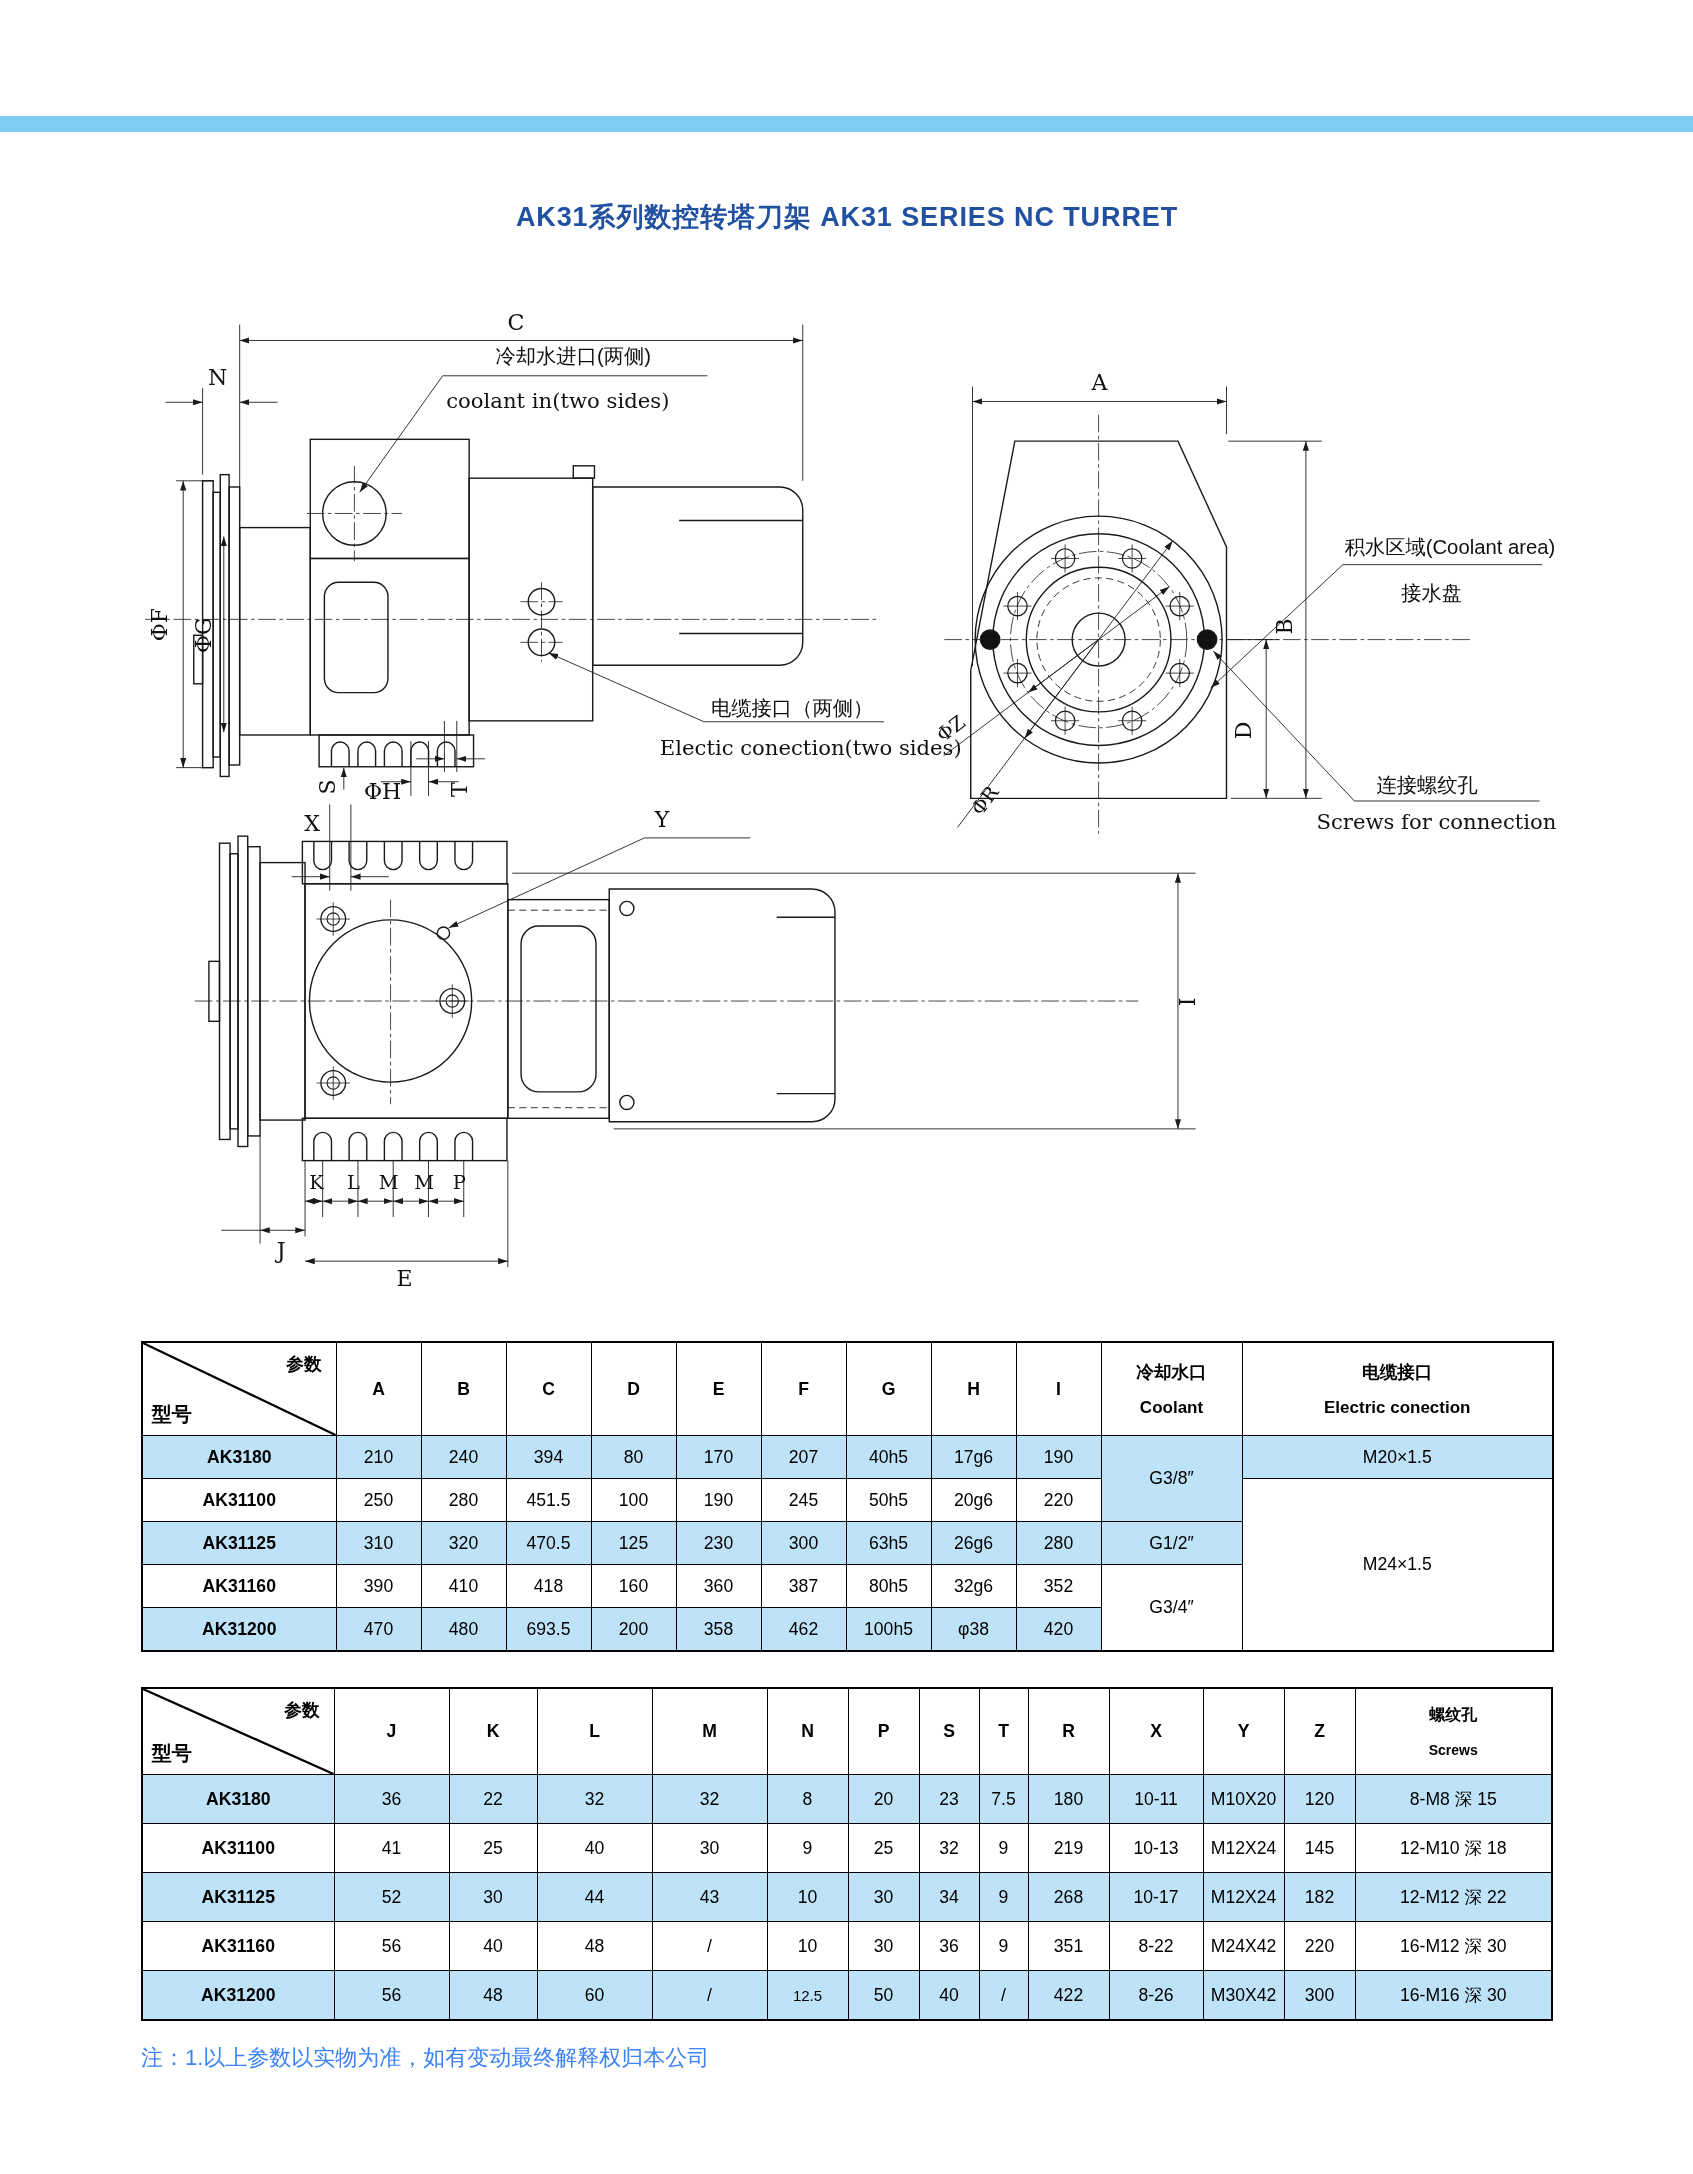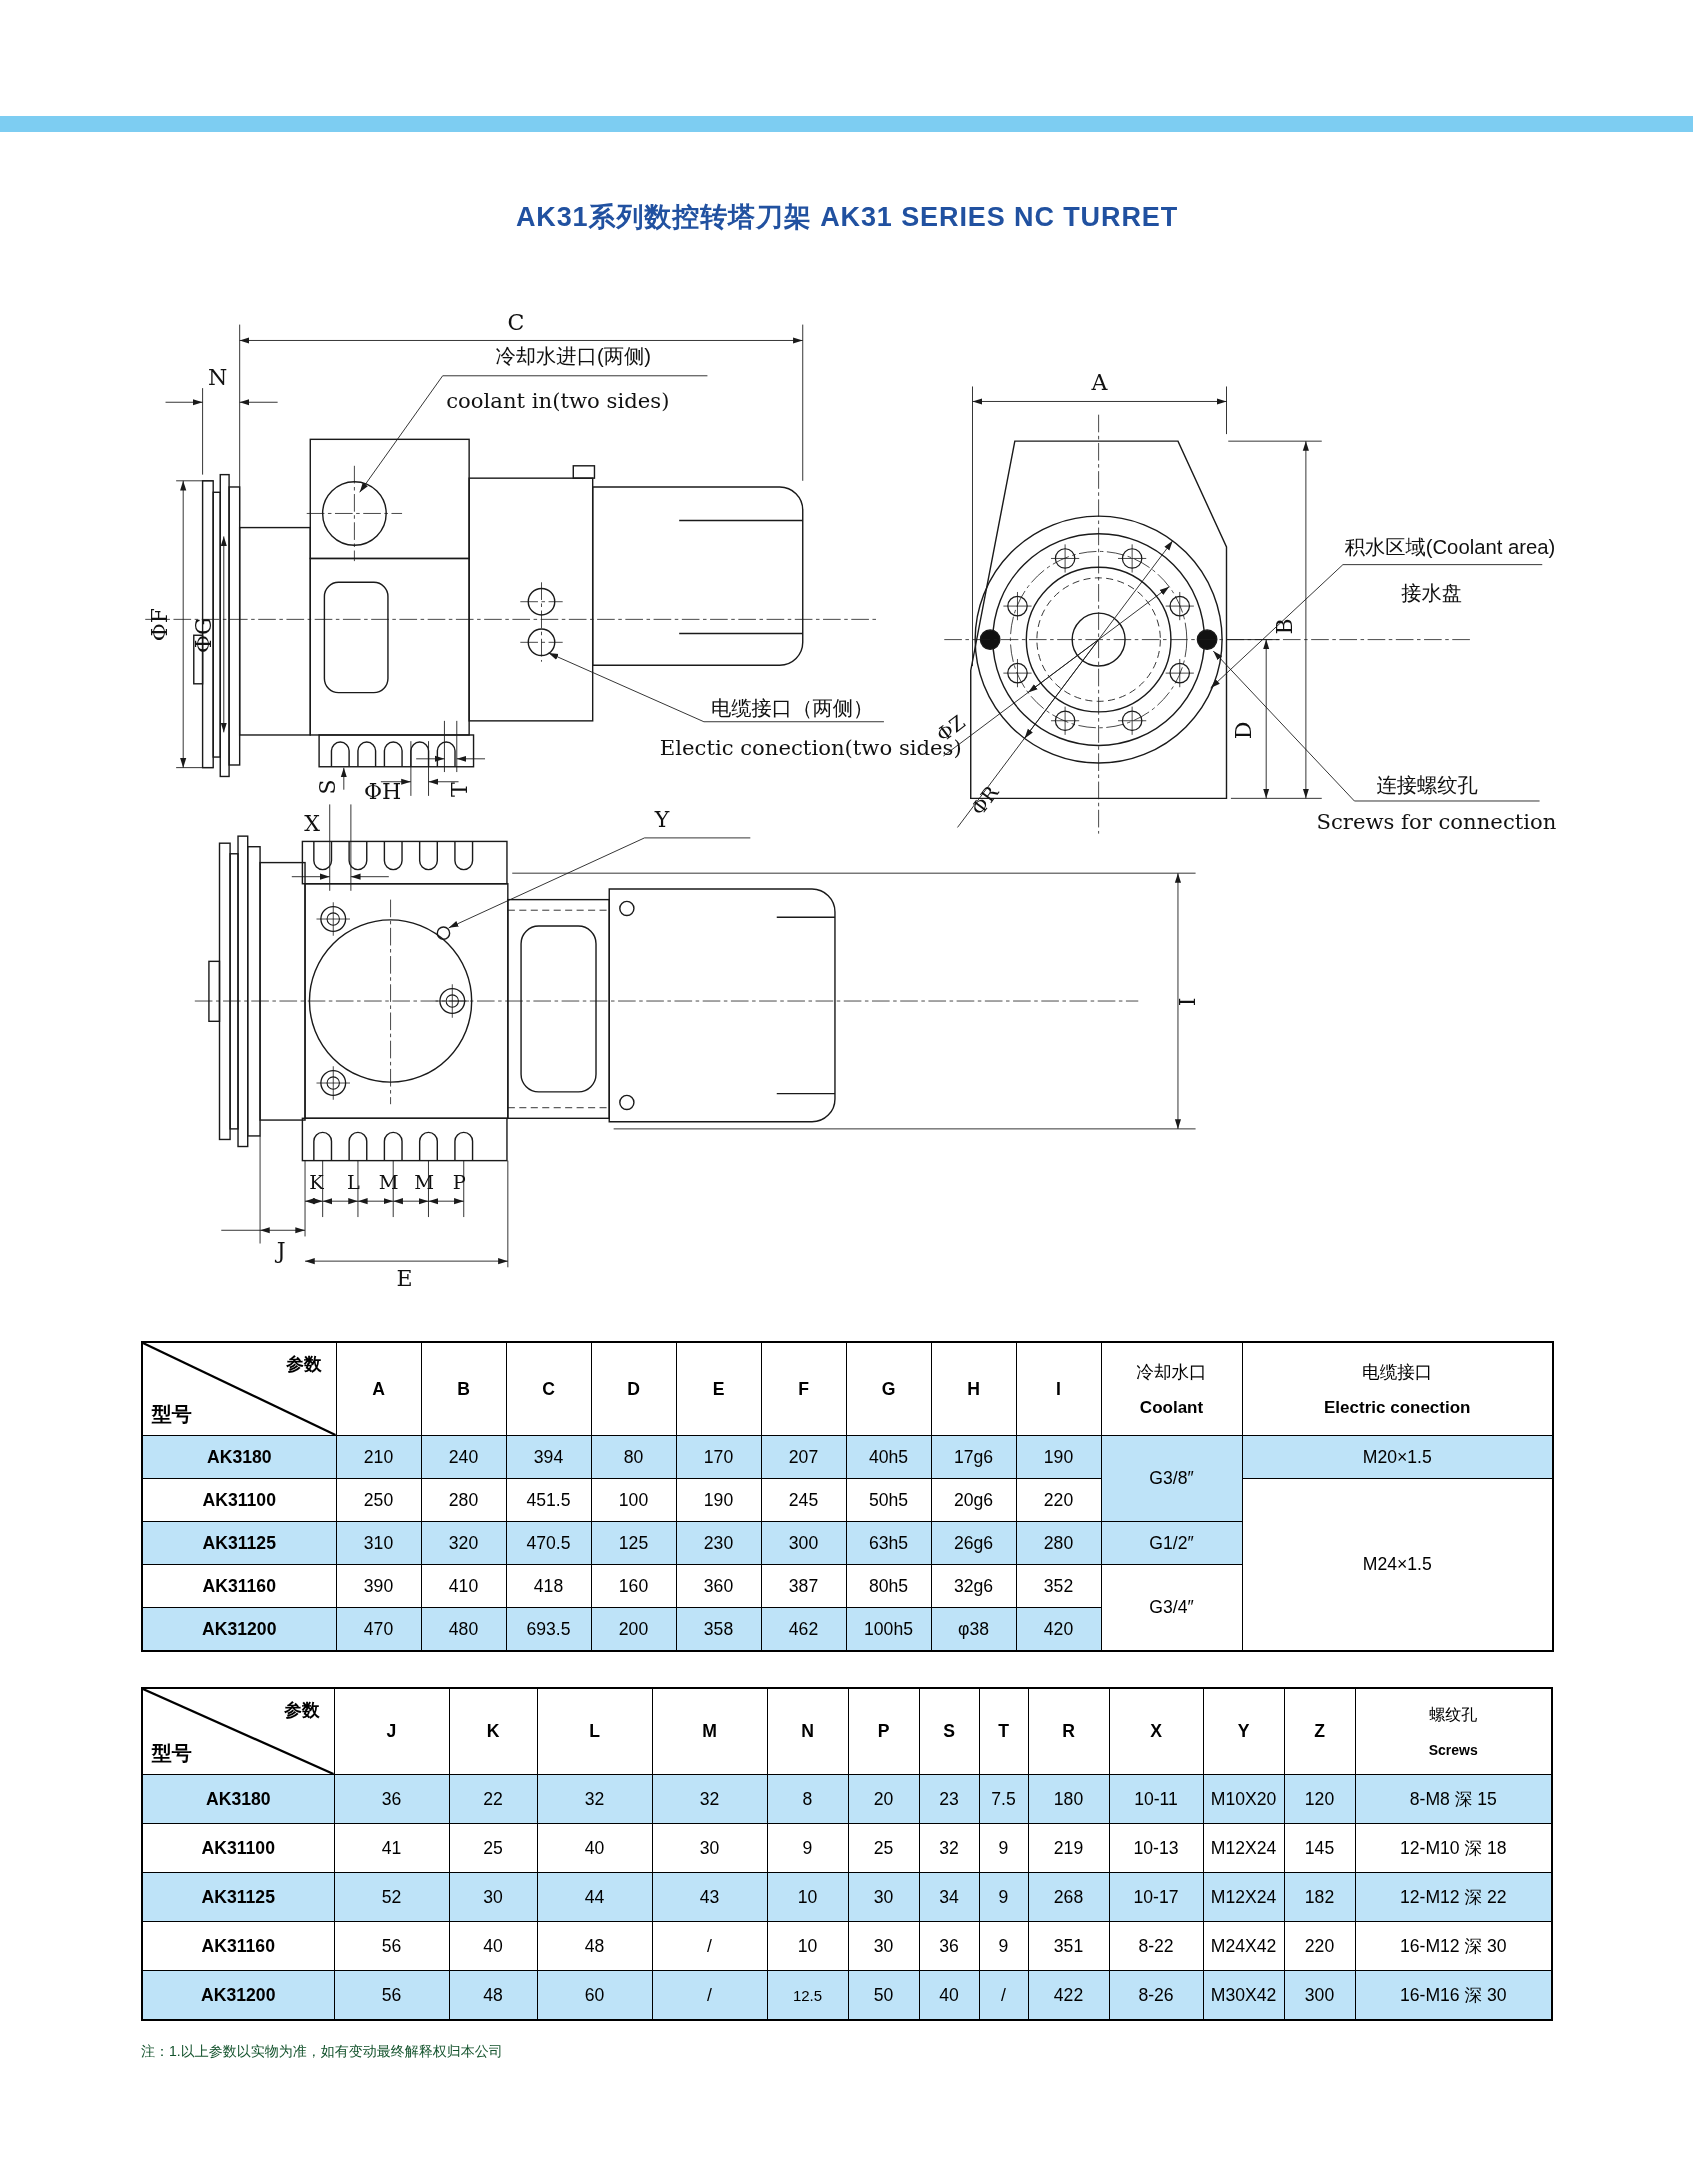--- a/index.html
+++ b/index.html
@@ -2,21 +2,21 @@
 <html style="font-size:14px"><head>
 <meta charset="utf-8">
 <style>
   html,body{margin:0;padding:0;background:#e8e8e8;}
   .page{position:relative;width:1694px;height:2175px;background:#ffffff;overflow:hidden;
         font-family:"Liberation Sans",sans-serif;color:#000;}
   .accent-bar{position:absolute;left:0;top:116px;width:100%;height:16px;background:#7DCDF2;}
   .title{position:absolute;left:0;top:199px;width:100%;text-align:center;
          font-size:27px;font-weight:600;color:#2151A0;letter-spacing:0.9px;}
   .heading{position:absolute;left:141px;top:1290px;font-size:25.6px;font-weight:600;color:#0c0c0c;}
-  .note{position:absolute;left:141px;top:2043px;font-size:14px;color:#14532d;}
+  .note{position:absolute;left:141px;top:2043px;font-size:22px;color:#3b82f6;}
 
   
   svg.drw{position:absolute;overflow:visible;}
   svg .ln{fill:none;stroke:#1a1a1a;stroke-width:1.6;}
   svg .thin{fill:none;stroke:#1a1a1a;stroke-width:1;}
   svg .cl{fill:none;stroke:#1a1a1a;stroke-width:0.9;stroke-dasharray:20 4 4 4;}
   svg .hid{fill:none;stroke:#1a1a1a;stroke-width:1;stroke-dasharray:8 5;}
   svg text{fill:#111;}
   .cadL{font-family:"DejaVu Serif",serif;font-size:25px;}
   .cadS{font-family:"DejaVu Serif",serif;font-size:22px;}
@@ -30,21 +30,21 @@
   table.t{border:2.6px solid #000;}
   tr.blue td{background:#BEE3F8;}
   td.wh{background:#ffffff !important;}
   td.bl{background:#BEE3F8 !important;}
   td.letter{font-weight:700;font-size:19.4px;}
   td.model{font-weight:700;}
   .t1 tr.head td{height:92px;}
   .t1 tr.row td{height:42px;}
   .t2 tr.head td{height:85px;}
   .t2 tr.row td{height:48px;}
-  td.two div.cn{font-weight:400;font-size:17.6px;}
+  td.two div.cn{font-weight:700;font-size:17.6px;}
   td.two div.en{font-weight:700;font-size:17px;margin-top:14px;}
   td.two div.ens{font-weight:700;font-size:14px;margin-top:16px;}
   td.diag{position:relative;}
   td.diag svg{position:absolute;left:0;top:0;width:100%;height:100%;}
   td.diag .ct{position:absolute;right:14px;top:8.8px;font-size:17.6px;font-weight:600;}
   td.diag .cb{position:absolute;left:8.8px;bottom:7px;font-size:20px;font-weight:600;}
 </style>
 </head>
 <body>
 

